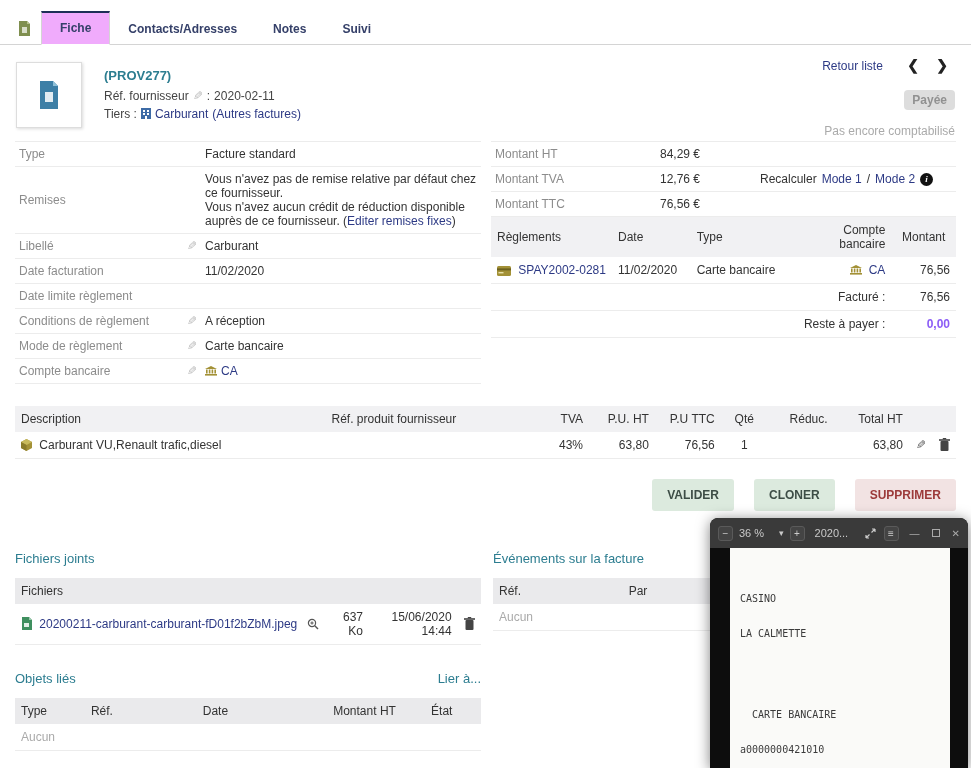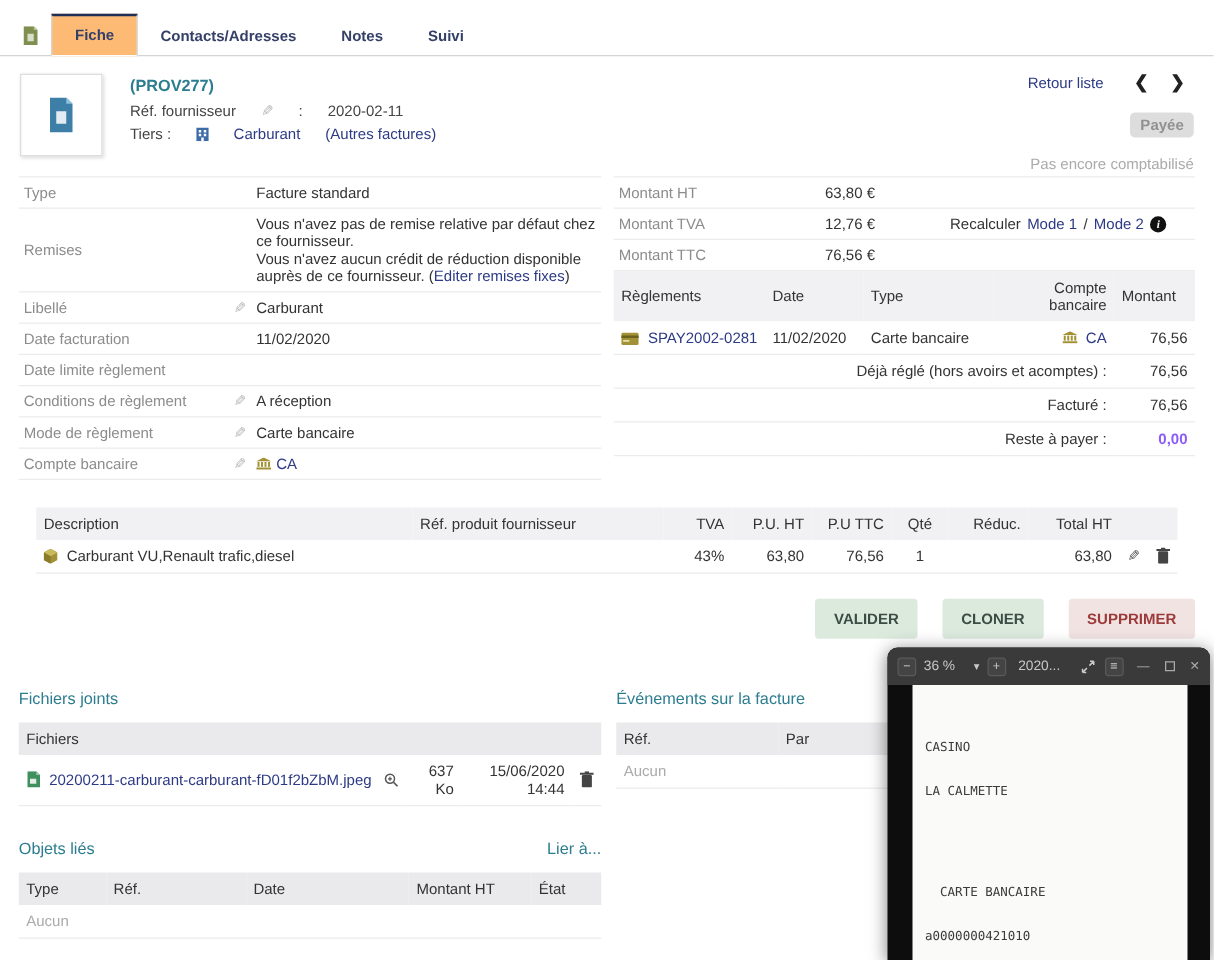--- a/index.html
+++ b/index.html
@@ -3,29 +3,29 @@
 <meta charset="utf-8">
 <style>
   * { margin:0; padding:0; box-sizing:border-box; }
   html,body { width:971px; height:768px; background:#fff; overflow:hidden;
     font-family:"Liberation Sans", sans-serif; font-size:12px; color:#333; position:relative; }
 
   
   .tabbar { display:flex; align-items:flex-end; padding:10px 0 0 12px; border-bottom:1px solid #d4d4d4; height:45px; }
   .tabbar .doc-ic { margin:0 10px 8px 6px; }
   .tab { padding:8px 18px 9px; font-weight:bold; color:#354069; cursor:pointer; position:relative; bottom:-1px; }
-  .tab.active { background:#fdba74; border:1px solid #d4d4d4; border-top:2px solid #1d2f57; border-bottom:1px solid #fff;margin-top:14px; }
+  .tab.active { background:#f0abfc; border:1px solid #d4d4d4; border-top:2px solid #1d2f57; border-bottom:1px solid #fff;margin-top:14px; }
   .tab .badge { background:#c9c9c9; color:#fff; border-radius:9px; padding:1px 8px; font-size:11px; font-weight:normal; margin-left:6px; }
 
   
-  .banner { display:flex; padding:14px 16px 10px; position:relative; min-height:96px; }
+  .banner { display:flex; padding:14px 16px 10px; position:relative; min-height:96px;align-items:center; }
   .thumb { width:66px; height:66px; border:1px solid #ddd; box-shadow:1px 1px 3px rgba(0,0,0,.15); display:flex; align-items:center; justify-content:center; background:#fff; }
   .head-info { margin-left:22px; padding-top:2px; }
   .head-title { color:#2c7d90; font-weight:bold; font-size:13px; margin-bottom:6px; }
-  .head-line { color:#444; margin-bottom:4px; display:flex; align-items:center; gap:20px; }
+  .head-line { color:#444; margin-bottom:4px; display:flex; align-items:center; gap:4px; }
   .banner-right { position:absolute; right:16px; top:12px; text-align:right; }
   .backlist { color:#2d3a85; font-weight:normal; cursor:pointer; margin-right:14px; }
   .nav-arrow { color:#222; font-weight:bold; font-size:14px; cursor:pointer; padding:0 7px; }
   .status-badge { display:inline-block; background:#ddd; color:#919191; font-weight:bold; border-radius:4px; padding:3px 8px; margin-top:17px; }
   .acct-status { color:#aaa; margin-top:14px; }
 
   
   .cols { display:flex; padding:0 15px; gap:10px; }
   .col-l { width:466px; }
   .col-r { flex:1; }
@@ -42,21 +42,21 @@
   .info-dot { width:13px; height:13px; border-radius:50%; background:#111; color:#fff; font-size:9px; font-weight:bold; display:inline-flex; align-items:center; justify-content:center; font-family:"Liberation Serif",serif; font-style:italic; }
 
   
   table { border-collapse:collapse; width:100%; }
   th { background:#f1f1f3; color:#333; font-weight:normal; text-align:left; padding:6px 6px; }
   td { padding:6px 6px; border-bottom:1px solid #ececec; }
   .rt { text-align:right; }
   .pay-sum td { text-align:right; }
   .green { color:#8b5cf6; font-weight:bold; }
 
-  .lines-wrap { padding:0 29px; margin-top:22px; }
+  .lines-wrap { padding:0 15px; margin-top:22px; }
   .icon-btn { cursor:pointer; color:#555; }
   .date-inp { display:inline-block; width:52px; border:none; border-bottom:1px solid #c9c9d4; background:#fdfdfd; height:14px; margin:0 3px; vertical-align:middle; }
   .cal-ic { display:inline-block; width:11px; height:11px; border:1px solid #8a8aa0; background:#eef; vertical-align:middle; position:relative; }
   .cal-ic:before { content:""; position:absolute; top:2px; left:1px; right:1px; border-top:1px solid #8a8aa0; }
 
   
   .actions { display:flex; justify-content:flex-end; gap:20px; padding:20px 15px 0; }
   .btn { border:none; border-radius:3px; font-weight:bold; font-size:12px; padding:9px 15px; cursor:pointer; font-family:"Liberation Sans",sans-serif; }
   .btn-ok { background:#dcead f; background:#dceade; color:#3d4d46; }
   .btn-danger { background:#f2e3e3; color:#9c3a3a; }
@@ -203,21 +203,21 @@
             </svg>
           </span>
         <span class="lnk">CA</span>
       </span>
     </div>
   </div>
 
   <div class="col-r">
     <div class="amt-row" style="border-top:1px solid #ececec;">
       <span class="lbl">Montant HT</span>
-      <span class="amt">63,80 €</span>
+      <span class="amt">84,29 €</span>
     </div>
     <div class="amt-row">
       <span class="lbl">Montant TVA</span>
       <span class="amt">12,76 €</span>
       <span class="recalc">
         <span>Recalculer</span>
         <span class="lnk">Mode 1</span>
         <span>/</span>
         <span class="lnk">Mode 2</span>
         <span class="info-dot">i</span>
@@ -228,21 +228,21 @@
       <span class="amt">76,56 €</span>
     </div>
 
     <table>
       <thead>
         <tr>
           <th style="width:25%">Règlements</th>
           <th style="width:17%">Date</th>
           <th style="width:23%">Type</th>
           <th style="width:21%; text-align:right">Compte bancaire</th>
-          <th style="width:14%; text-align:left">Montant</th>
+          <th style="width:14%; text-align:center">Montant</th>
         </tr>
       </thead>
       <tbody>
         <tr>
           <td style="white-space:nowrap">
             <span style="display:inline-block;vertical-align:-2px;margin-right:4px"><svg width="14" height="10" viewBox="0 0 14 10">
                   <rect width="14" height="10" rx="1.5" fill="#a39136"></rect>
                   <rect y="2.4" width="14" height="2" fill="#6d611f"></rect>
                   <rect x="1.5" y="6" width="5" height="1.4" fill="#e8e0a8"></rect>
                 </svg></span>
@@ -255,24 +255,20 @@
                   <path d="M6 0l6 3H0z" fill="#a39136"></path>
                   <rect x="1" y="3.5" width="1.6" height="4" fill="#a39136"></rect>
                   <rect x="3.8" y="3.5" width="1.6" height="4" fill="#a39136"></rect>
                   <rect x="6.6" y="3.5" width="1.6" height="4" fill="#a39136"></rect>
                   <rect x="9.4" y="3.5" width="1.6" height="4" fill="#a39136"></rect>
                   <rect y="8" width="12" height="1.6" fill="#a39136"></rect>
                 </svg></span>
             <span class="lnk">CA</span>
           </td>
           <td class="rt">76,56</td>
-        </tr>
-        <tr class="pay-sum">
-          <td colspan="4">Déjà réglé (hors avoirs et acomptes) :</td>
-          <td>76,56</td>
         </tr>
         <tr class="pay-sum">
           <td colspan="4">Facturé :</td>
           <td>76,56</td>
         </tr>
         <tr class="pay-sum">
           <td colspan="4">Reste à payer :</td>
           <td class="green">0,00</td>
         </tr>
       </tbody>

